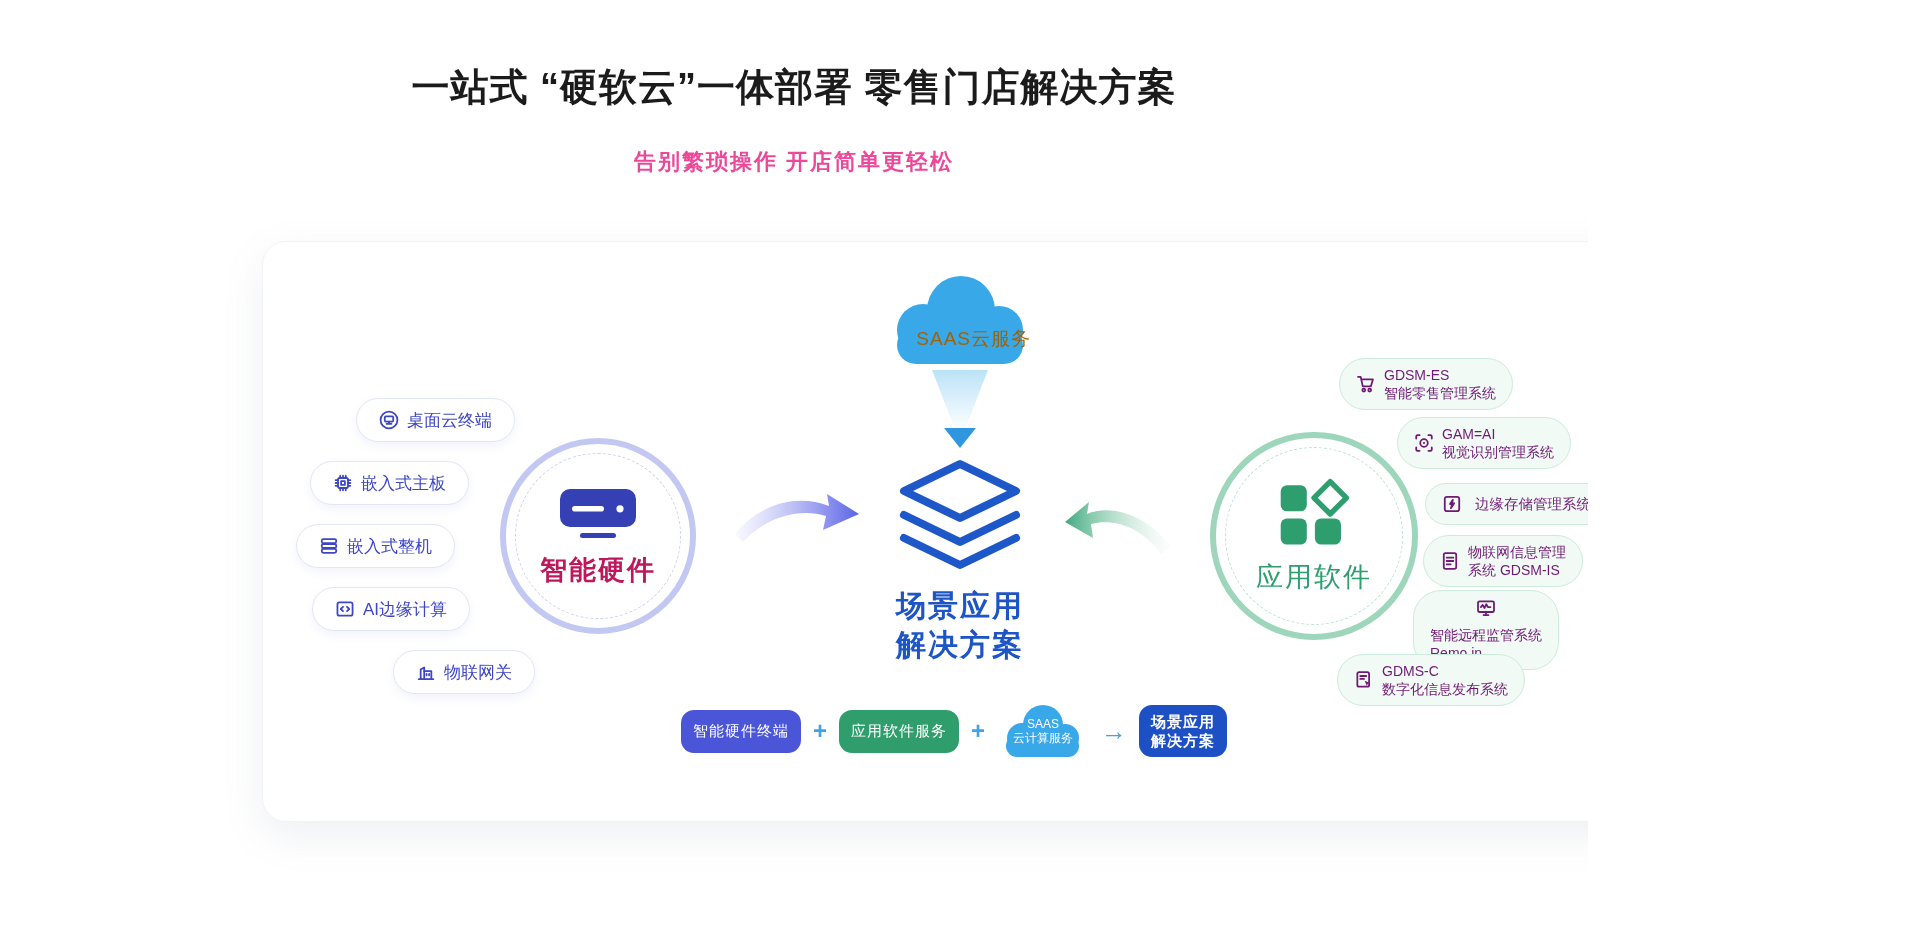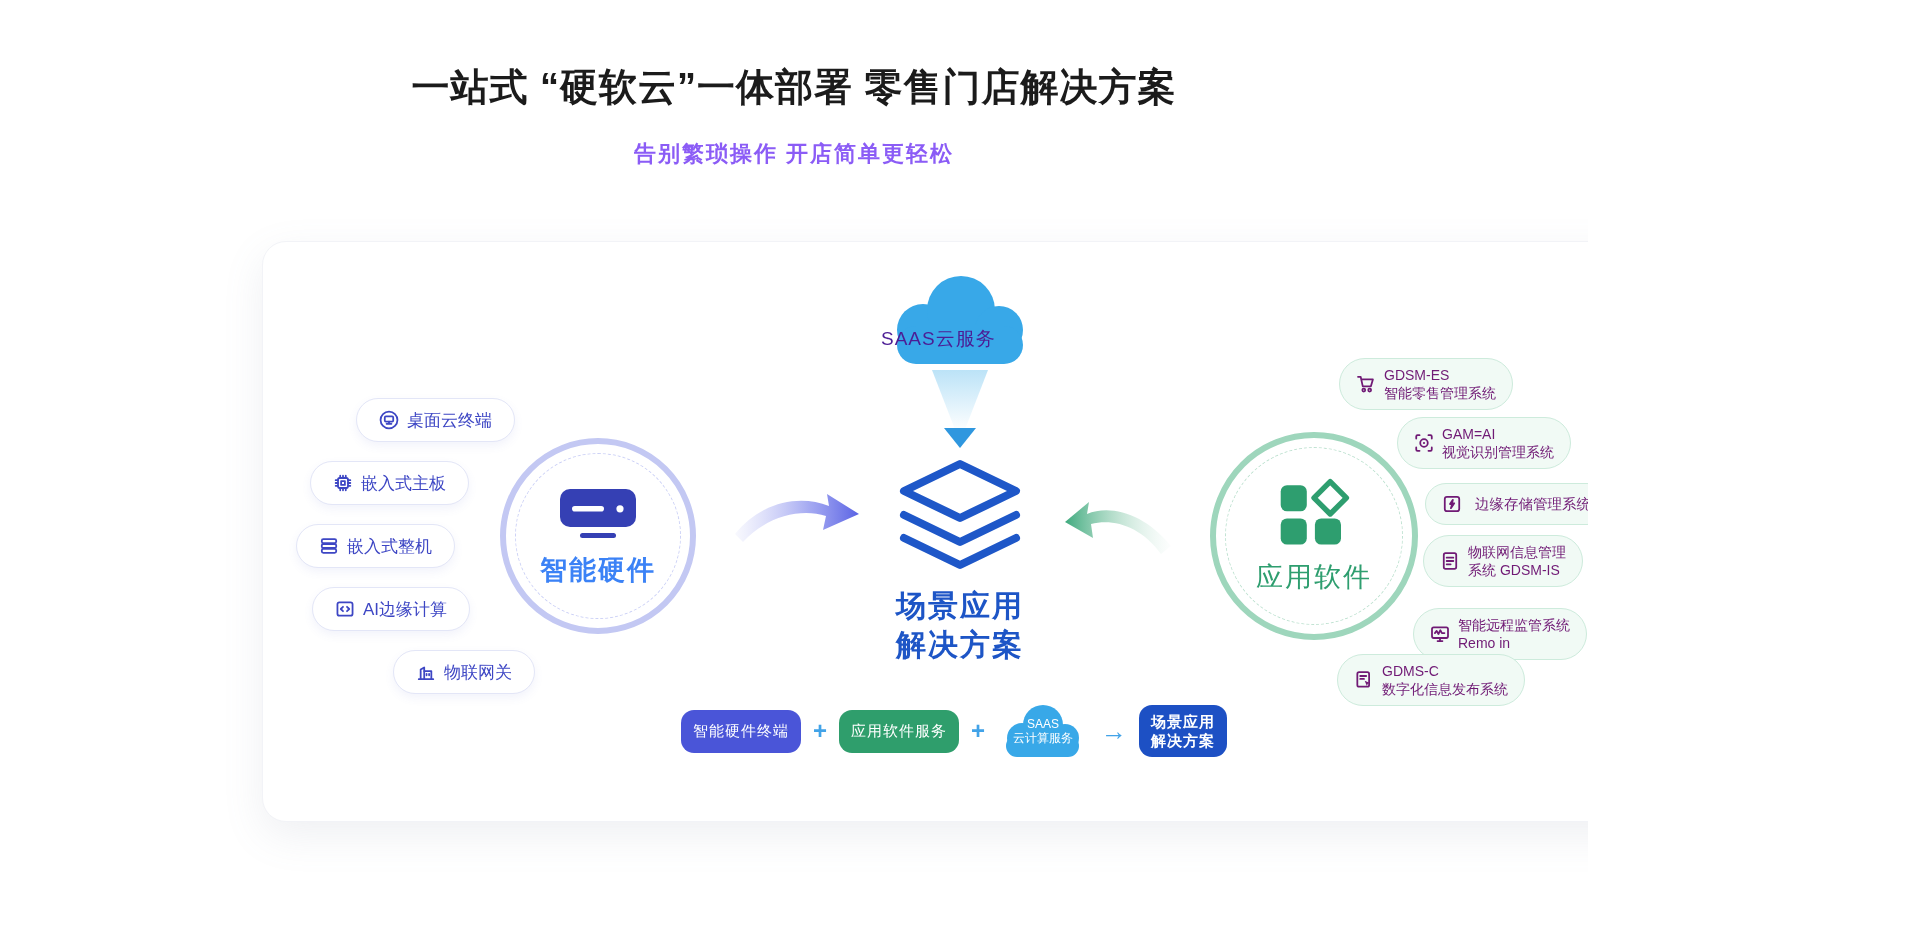--- a/index.html
+++ b/index.html
@@ -3,48 +3,48 @@
 <meta charset="utf-8">
 <style>
   * { margin:0; padding:0; box-sizing:border-box; }
   html,body { background:#ffffff; }
   body { font-family:"Liberation Sans","DejaVu Sans",sans-serif; }
   .page { position:relative; width:1588px; height:950px; background:#fff; overflow:hidden; }
 
   
   .header { text-align:center; padding-top:62px; }
   .title { font-size:38px; font-weight:700; color:#1b1b1b; letter-spacing:1px; }
-  .subtitle { margin-top:26px; font-size:22px; font-weight:600; color:#8b5cf6; letter-spacing:2px; }
+  .subtitle { margin-top:34px; font-size:22px; font-weight:600; color:#ec4899; letter-spacing:2px; }
 
   
   .card { position:absolute; left:262px; top:241px; width:1396px; height:581px;
           background:#fff; border:1px solid #f2f3f7; border-radius:24px;
           box-shadow:0 14px 40px rgba(120,130,160,.12); }
 
   
   .big-cloud { position:absolute; left:618px; top:26px; width:158px; height:104px; }
   .big-cloud svg { position:absolute; inset:0; }
-  .big-cloud .cloud-label { position:absolute; left:0; right:8px; top:58px; text-align:left;
-          color:#4c1d95; font-size:19px; font-weight:500; letter-spacing:1px; }
+  .big-cloud .cloud-label { position:absolute; left:0; right:8px; top:58px; text-align:right;
+          color:#a16207; font-size:19px; font-weight:500; letter-spacing:1px; }
 
   
   .funnel { position:absolute; left:655px; top:128px; }
 
   
   .center-stack { position:absolute; left:635px; top:216px; }
   .center-label { position:absolute; left:597px; top:344px; width:200px; text-align:center;
           color:#1d55c6; font-size:30px; font-weight:800; line-height:39px; letter-spacing:2px; }
 
   
   .hub { position:absolute; border-radius:50%; background:#fff; display:flex; flex-direction:column;
          align-items:center; justify-content:center; gap:9px; }
   .hub .ring-dashed { position:absolute; inset:9px; border-radius:50%; pointer-events:none; }
   .hub-left { left:237px; top:196px; width:196px; height:196px; border:6px solid #c3c8f3; }
   .hub-left .ring-dashed { border:1px dashed #ccd1f6; }
-  .hub-left .hub-label { color:#3b82f6; font-size:27px; font-weight:800; letter-spacing:2px; }
+  .hub-left .hub-label { color:#be185d; font-size:27px; font-weight:800; letter-spacing:2px; }
   .hub-right { left:947px; top:190px; width:208px; height:208px; border:6px solid #9ed6bc; }
   .hub-right .ring-dashed { border:1px dashed #bfe2d1; }
   .hub-right .hub-label { color:#2e9e6f; font-size:27px; font-weight:400; letter-spacing:2px; }
 
   
   .pill { position:absolute; display:inline-flex; align-items:center; gap:8px; }
   .pill-left { height:44px; padding:0 22px; background:#fff; border:1px solid #e3e6f7; border-radius:24px;
                color:#3d46c4; font-size:17px; box-shadow:0 4px 10px rgba(90,100,200,.08); white-space:nowrap;justify-content:center; }
   .pill-left svg { flex:0 0 auto; }
   .pill-right { background:#f1faf5; border:1px solid #cdebdc; border-radius:28px;
@@ -224,21 +224,21 @@
       <svg class="ic" width="20" height="20" viewBox="0 0 18 18">
         <rect x="3.4" y="2" width="11.2" height="14" rx="1.6"></rect>
           <path d="M6 6h6M6 9h6M6 12h3.6"></path>
       </svg>
       <span class="pill-text">
         <span>物联网信息管理</span>
         <span>系统  GDSM-IS</span>
       </span>
     </div>
 
-    <div class="pill pill-right" style="left:1150px; top:366px;">
+    <div class="pill pill-right" style="left:1150px; top:348px;flex-direction:column;">
       <svg class="ic" width="20" height="20" viewBox="0 0 18 18">
         <rect x="1.8" y="3" width="14.4" height="9.6" rx="1.5"></rect>
           <path d="M4.4 8.2l1.6-2 1.6 2.8 1.7-3.4 1.4 2.6h2.3"></path>
           <path d="M6.8 15.4h4.4M9 12.6v2.8"></path>
       </svg>
       <span class="pill-text">
         <span>智能远程监管系统</span>
         <span>Remo in</span>
       </span>
     </div>

